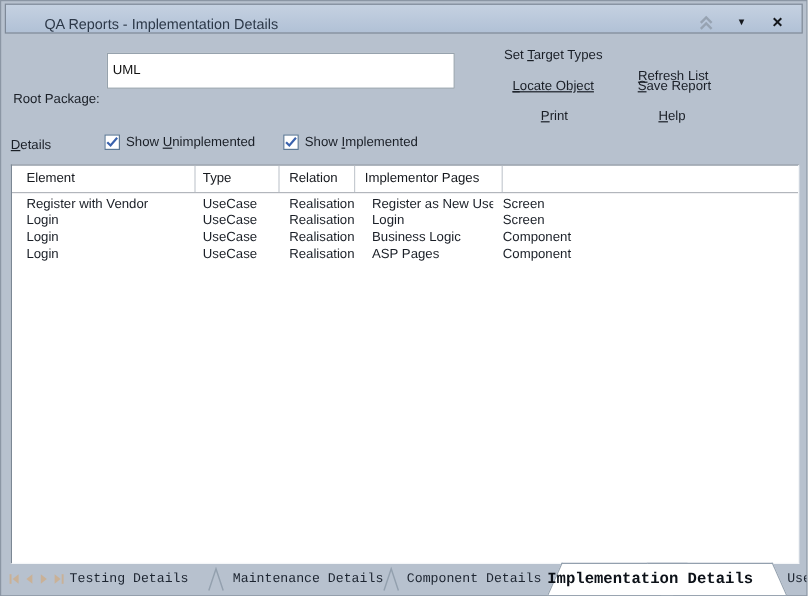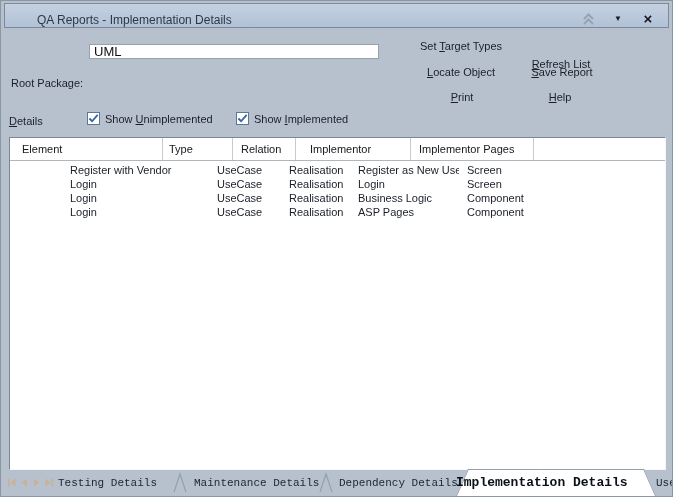--- a/index.html
+++ b/index.html
@@ -17,43 +17,43 @@
             border:1px solid var(--titlebar_border);
             display:flex;align-items:flex-end;}
   .titlebar .title{padding-left:32px;font-size:12px;color:#2c3848;}
   .titlebar .tb-icons{margin-left:auto;display:flex;align-items:center;gap:14px;padding-right:12px;}
   .tb-btn{display:flex;align-items:center;justify-content:center;width:16px;height:16px;cursor:default;}
   .tri{font-size:8px;color:#15181d;line-height:1;}
   .closex{font-size:15px;font-weight:bold;color:#15181d;line-height:1;margin-top:-2px;}
   
   .lbl{position:absolute;font-size:11px;}
   #rootLabel{left:10px;top:47px;margin-top:29px;}
-  #rootInput{position:absolute;left:88px;top:43px;width:290px;height:15px;
+  #rootInput{position:absolute;left:88px;top:43px;width:290px;height:30px;
              border:1px solid #96a2ad;background:#fff;font-family:"Liberation Sans",sans-serif;
-             font-size:13px;padding:0 4px;color:#111;outline:none;}
+             font-size:11px;padding:0 4px;color:#111;outline:none;}
   
   .link{position:absolute;transform:translate(-50%,-50%);font-size:11px;white-space:nowrap;cursor:default;}
   .link u{text-decoration:underline;}
   .l0{left:460px;top:45px;} .l1{left:560px;top:63px;}
-  .l2{left:460px;top:71px;} .l3{left:561px;top:71px;}
+  .l2{left:460px;top:71px;text-decoration:underline;} .l3{left:561px;top:71px;}
   .l4{left:461px;top:96px;} .l5{left:559px;top:96px;}
   
   #detailsLabel{left:8px;top:114px;}
   .checkbox{position:absolute;width:13px;height:13px;background:#fff;border:1px solid #5c7894;
             display:flex;align-items:center;justify-content:center;}
   #cb0{left:86px;top:111px;} #cb1{left:235px;top:111px;}
   .cblabel{position:absolute;font-size:11px;}
   #cbl0{left:104px;top:112px;} #cbl1{left:253px;top:112px;}
   
   .table{position:absolute;left:8px;top:136px;width:657px;height:333px;background:var(--table_bg);
          border:1px solid;border-color:#7b8794 #f4f6f8 #f4f6f8 #7b8794;overflow:hidden;font-size:11px;}
   .thead{display:flex;height:23px;border-bottom:1px solid #b2b6bc;}
   .thead .cell{line-height:23px;border-right:1px solid #c6cbd1;color:#15181d;}
   .thead .cell.c5{border-right:none;}
-  .trow{display:flex;height:14px;line-height:14px;margin-left:48px;}
+  .trow{display:flex;height:14px;line-height:14px;}
   .cell{white-space:nowrap;overflow:hidden;}
   .c0{width:153px;padding-left:12px;} .c1{width:70px;padding-left:6px;}
   .c2{width:63px;padding-left:8px;}  .c3{width:115px;padding-left:14px;}
   .c4{width:123px;padding-left:8px;} .c5{flex:1;padding-left:8px;}
   .tbody{padding-top:2px;}
   
   .tabbar{position:absolute;left:0;bottom:0;width:100%;height:27px;}
   .nav{position:absolute;top:9px;display:flex;}
   .nav svg{display:block;margin-right:3px;cursor:default;}
   .tab{position:absolute;top:8px;font-family:"Liberation Mono",monospace;font-size:11px;
@@ -118,21 +118,20 @@
         </svg>
       </span>
       <span class="cblabel" id="cbl1"><span>Show </span><u>I</u><span>mplemented</span></span>
     </div>
 
   <div class="table">
     <div class="thead" id="thead">
         <div class="cell c0">Element</div>
         <div class="cell c1">Type</div>
         <div class="cell c2">Relation</div>
-        <div class="cell c3">Implementor</div>
         <div class="cell c4">Implementor Pages</div>
         <div class="cell c5"></div>
       </div>
     <div class="tbody" id="tbody">
         <div class="trow">
           <div class="cell c0">Register with Vendor</div>
           <div class="cell c1">UseCase</div>
           <div class="cell c2">Realisation</div>
           <div class="cell c3">Register as New User</div>
           <div class="cell c4">Screen</div>
@@ -180,21 +179,21 @@
     </div>
     <svg class="tabdiv" style="left:172px;" width="14" height="21" viewBox="0 0 14 21">
       <path d="M1,20 L7,2 L13,20" fill="none" stroke="#93a0ae" stroke-width="1.2"></path>
       </svg>
     <svg class="tabdiv" style="left:318px;" width="14" height="21" viewBox="0 0 14 21">
       <path d="M1,20 L7,2 L13,20" fill="none" stroke="#93a0ae" stroke-width="1.2"></path>
       </svg>
     <div id="tabs">
         <span class="tab t0">Testing Details</span>
         <span class="tab t1">Maintenance Details</span>
-        <span class="tab t2">Dependency Details</span>
+        <span class="tab t2">Component Details</span>
         <div class="tab-active">
           <span>Implementation Details</span>
         </div>
         <span class="tab t4">Use C</span>
       </div>
   </div>
 
 </div>
 
 </body></html>

